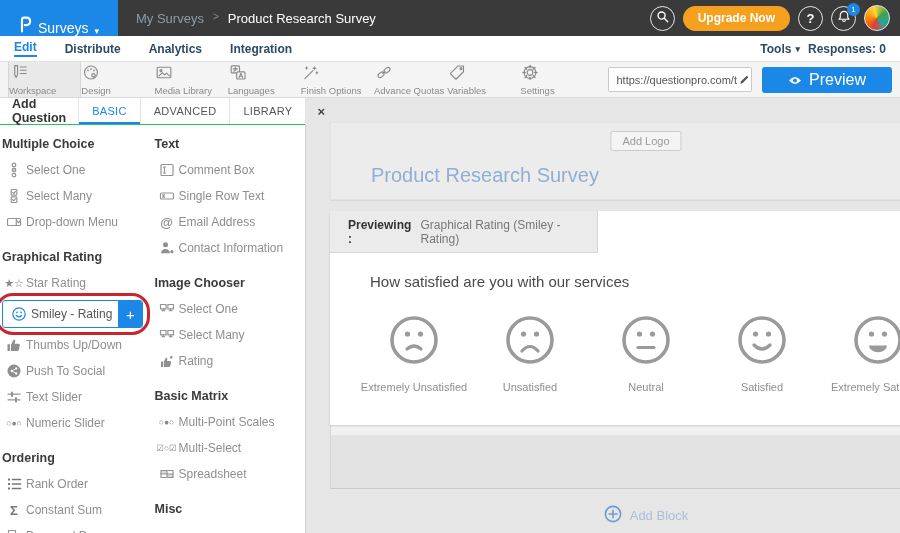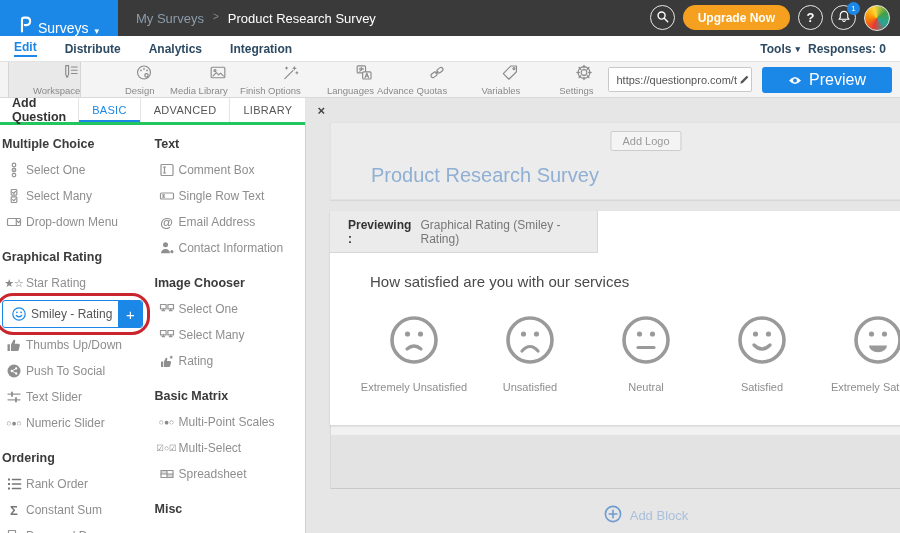--- a/index.html
+++ b/index.html
@@ -6,49 +6,49 @@
   html,body{width:900px;height:533px;overflow:hidden}
   body{font-family:"Liberation Sans",sans-serif;background:#e6e6e6}
 
   
   .topbar{height:36px;background:#3a3a3a;display:flex;align-items:center;color:#fff}
   .brand{width:118px;height:36px;background:#1b87e6;display:flex;align-items:flex-end;justify-content:center;gap:6px;font-size:14px;cursor:pointer}
   .brand .caret{font-size:9px;margin-top:1px}
   .crumbs{margin-left:18px;font-size:13px;display:flex;gap:9px;}
   .crumb-dim{color:#8c9cab;cursor:pointer}
   .crumb-sep{color:#8a8a8a;font-size:10px}
-  .top-actions{margin-left:auto;display:flex;align-items:flex-start;gap:8px;padding-right:10px}
+  .top-actions{margin-left:auto;display:flex;align-items:center;gap:8px;padding-right:10px}
   .circle-btn{width:25px;height:25px;border:1.5px solid #e6e6e6;border-radius:50%;display:flex;align-items:center;justify-content:center;color:#fff;font-size:13px;font-weight:bold;cursor:pointer;position:relative;background:transparent}
   .upgrade{background:#f6a020;color:#fff;border:none;border-radius:13px;height:25px;padding:0 15px;font-size:12px;font-weight:bold;cursor:pointer}
   .badge{position:absolute;top:-4px;right:-5px;background:#1b87e6;color:#fff;min-width:13px;height:13px;border-radius:50%;font-size:8px;display:flex;align-items:center;justify-content:center;font-weight:normal}
   .avatar{width:26px;height:26px;border-radius:50%;border:1.5px solid #e6e6e6;background:conic-gradient(from 200deg,#e53935,#fb8c00,#ffd835,#43a047,#26a69a,#e53935);cursor:pointer}
 
   
   .navbar{height:26px;background:#fff;border-bottom:1px solid #e3e3e3;display:flex;align-items:center;font-size:12px;font-weight:bold;color:#2d4a63}
   .nav-item{padding:0 14px;height:26px;display:flex;align-items:center;cursor:pointer}
   .nav-item.active{color:#1b87e6}
   .nav-item.active span{border-bottom:2px solid #1b87e6;padding-bottom:1px}
   .nav-right{margin-left:auto;display:flex;gap:8px;padding-right:14px;align-items:flex-start}
   .tools{cursor:pointer;display:flex;gap:4px;align-items:center}
   .tools .caret{font-size:9px}
 
   
   .toolbar{height:36px;background:#f4f4f4;border-bottom:1px solid #d9d9d9;display:flex;align-items:stretch;padding-left:8px}
-  .tool{width:78px;display:flex;flex-direction:column;align-items:flex-end;justify-content:center;gap:1px;color:#8a8a8a;font-size:9.5px;cursor:pointer}
+  .tool{width:78px;display:flex;flex-direction:column;align-items:flex-start;justify-content:center;gap:1px;color:#8a8a8a;font-size:9.5px;cursor:pointer}
   .tool.active{background:#e9e9e9;border:1px solid #d5d5d5;border-top:none;border-bottom:none}
   .ic{stroke:#8a8a8a;fill:none;stroke-width:1.2;stroke-linecap:round;stroke-linejoin:round}
   .url-wrap{display:flex;align-items:center;align-self:center;margin-left:14px;height:25px;border:1px solid #c9c9c9;border-radius:2px;background:#fff;overflow:hidden}
   .url-input{width:130px;height:23px;border:none;outline:none;font-size:11px;color:#555;padding:0 2px 0 8px;font-family:"Liberation Sans",sans-serif}
   .url-pencil{width:22px;display:flex;align-items:center;justify-content:center;cursor:pointer}
   .preview-btn{margin-left:10px;margin-right:8px;align-self:center;height:26px;background:#1b87e6;color:#fff;border:none;border-radius:3px;font-size:16px;padding:0 26px;display:flex;align-items:center;gap:7px;cursor:pointer;font-family:"Liberation Sans",sans-serif}
 
   
   .content{display:flex;height:435px}
   .panel{width:306px;background:#fff;border-right:1px solid #cfcfcf;display:flex;flex-direction:column}
-  .panel-tabs{height:27px;display:flex;align-items:stretch;border-bottom:3px solid #22c55e;font-size:11px;flex:none}
+  .panel-tabs{height:27px;display:flex;align-items:stretch;border-bottom:1px solid #22c55e;font-size:11px;flex:none}
   .pt-title{font-weight:bold;color:#333;font-size:12.5px;display:flex;align-items:center;padding:0 12px;flex:1}
   .pt-tab{display:flex;align-items:center;padding:0 13px;color:#555;border-left:1px solid #e5e5e5;cursor:pointer;letter-spacing:.3px}
   .pt-tab.active{color:#1b87e6;box-shadow:inset 0 -2px 0 #1b87e6}
   .pt-close{display:flex;align-items:center;padding:0 11px;border-left:1px solid #e5e5e5;color:#444;font-weight:bold;cursor:pointer;font-size:13px}
   .panel-cols{display:flex;flex:1;overflow:hidden}
   .pcol{width:50%;padding:2px 0 0 2px}
   .sec{margin-top:15px}
   .sec:first-child{margin-top:10px}
   .sec-title{font-size:12.5px;font-weight:bold;color:#3b3b3b;margin-bottom:6px}
   .q-item{display:flex;align-items:center;height:26px;color:#8e8e8e;font-size:12px;cursor:pointer;white-space:nowrap}
@@ -175,37 +175,37 @@
           <rect x="2.8" y="4.5" width="14.4" height="11" rx="1"></rect>
           <circle cx="6.8" cy="8" r="1.1"></circle>
           <path d="M4.8 13.5l3.4-3.4 2.5 2.5 2-2 2.9 2.9"></path>
         </svg>
     </span>
     <span>Media Library</span>
   </div>
   <div class="tool">
     <span>
       <svg class="ic" width="20" height="19" viewBox="0 0 20 20">
-          <path d="M3.5 16.5L12 8"></path>
-          <path d="M13.6 2.9l.7 1.9 1.9.7-1.9.7-.7 1.9-.7-1.9-1.9-.7 1.9-.7z" fill="#8a8a8a" stroke="none"></path>
-          <path d="M16.2 9.3v2M15.2 10.3h2M5.3 4.3v2M4.3 5.3h2"></path>
-        </svg>
-    </span>
-    <span>Finish Options</span>
-  </div>
-  <div class="tool">
-    <span>
-      <svg class="ic" width="20" height="19" viewBox="0 0 20 20">
           <rect x="2.8" y="3" width="8.8" height="7.4" rx="1"></rect>
           <path d="M5 6.2h4.4M7.2 4.6v1.6M5.4 8.6q1.8-.6 3-2.4"></path>
           <rect x="8.6" y="9.4" width="8.8" height="7.4" rx="1" fill="#f4f4f4"></rect>
           <path d="M13 10.8l-1.9 4.6M13 10.8l1.9 4.6M11.8 14h2.4"></path>
         </svg>
     </span>
     <span>Languages</span>
+  </div>
+  <div class="tool">
+    <span>
+      <svg class="ic" width="20" height="19" viewBox="0 0 20 20">
+          <path d="M3.5 16.5L12 8"></path>
+          <path d="M13.6 2.9l.7 1.9 1.9.7-1.9.7-.7 1.9-.7-1.9-1.9-.7 1.9-.7z" fill="#8a8a8a" stroke="none"></path>
+          <path d="M16.2 9.3v2M15.2 10.3h2M5.3 4.3v2M4.3 5.3h2"></path>
+        </svg>
+    </span>
+    <span>Finish Options</span>
   </div>
   <div class="tool">
     <span>
       <svg class="ic" width="20" height="19" viewBox="0 0 20 20">
           <g transform="rotate(-38 10 10)">
             <rect x="2.6" y="7.9" width="6.8" height="4.2" rx="2.1"></rect>
             <rect x="10.6" y="7.9" width="6.8" height="4.2" rx="2.1"></rect>
             <path d="M8.6 10h2.8"></path>
           </g>
         </svg>

